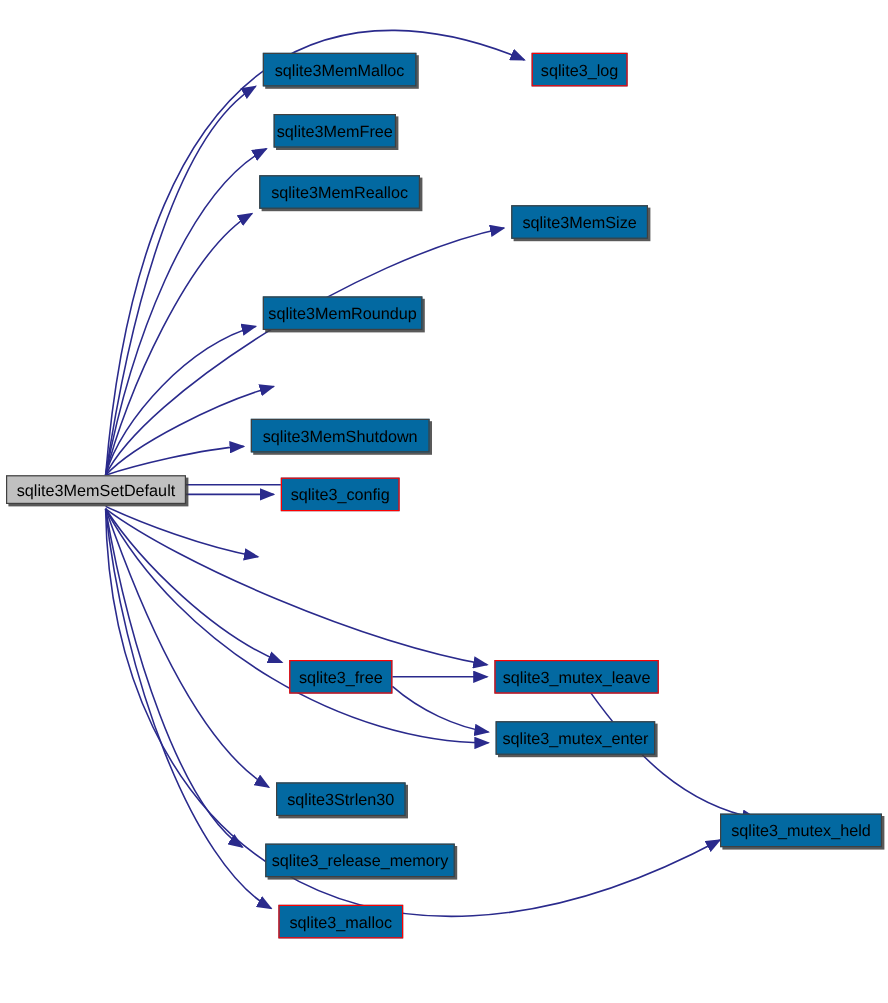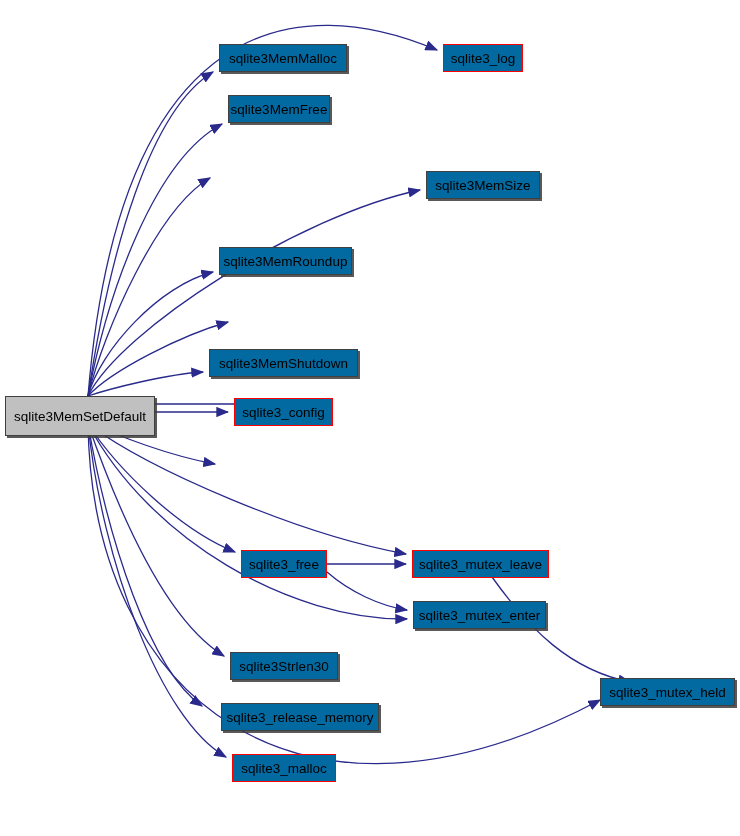--- a/index.html
+++ b/index.html
@@ -43,31 +43,34 @@
         <path d="M 327,564 L 406,564" marker-end="url(#ah)"></path>
         <path d="M 327,572 C 350,592 380,606 407,610" marker-end="url(#ah)"></path>
         <path d="M 88,424 C 150,540 290,620 407,619" marker-end="url(#ah)"></path>
         <path d="M 88,424 C 118,510 165,620 224,656" marker-end="url(#ah)"></path>
         <path d="M 88,424 C 108,540 150,670 202,706" marker-end="url(#ah)"></path>
         <path d="M 88,424 C 102,560 160,720 226,757" marker-end="url(#ah)"></path>
         <path d="M 492,577 C 530,630 570,670 630,682" marker-end="url(#ah)"></path>
         <path d="M 88,424 C 92,700 300,860 600,700" marker-end="url(#ah)"></path>
       </g>
   </svg>
-<div class="node root" style="left: 5px; top: 396px; width: 150px; height: 40px;">
+<div class="node root" style="left: 5px; top: 396px; width: 150px; height: 24px;">
       <span>sqlite3MemSetDefault</span>
     </div>
     <div class="node" style="left: 219px; top: 44px; width: 128px; height: 28px;">
       <span>sqlite3MemMalloc</span>
     </div>
     <div class="node red" style="left: 443px; top: 44px; width: 80px; height: 28px;">
       <span>sqlite3_log</span>
     </div>
     <div class="node" style="left: 228px; top: 95px; width: 102px; height: 28px;">
       <span>sqlite3MemFree</span>
+    </div>
+    <div class="node" style="left: 216px; top: 146px; width: 134px; height: 28px;">
+      <span>sqlite3MemRealloc</span>
     </div>
     <div class="node" style="left: 426px; top: 171px; width: 114px; height: 28px;">
       <span>sqlite3MemSize</span>
     </div>
     <div class="node" style="left: 219px; top: 247px; width: 133px; height: 28px;">
       <span>sqlite3MemRoundup</span>
     </div>
     <div class="node" style="left: 209px; top: 349px; width: 149px; height: 28px;">
       <span>sqlite3MemShutdown</span>
     </div>

